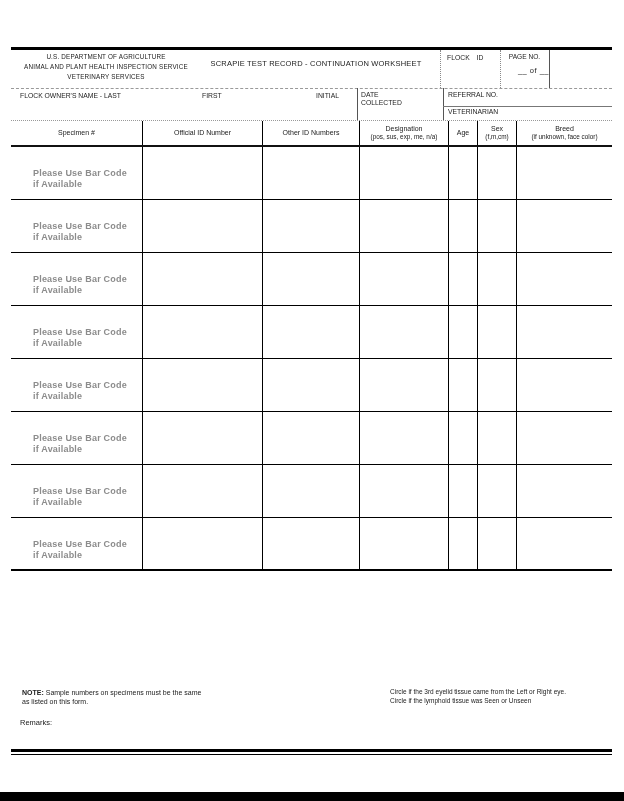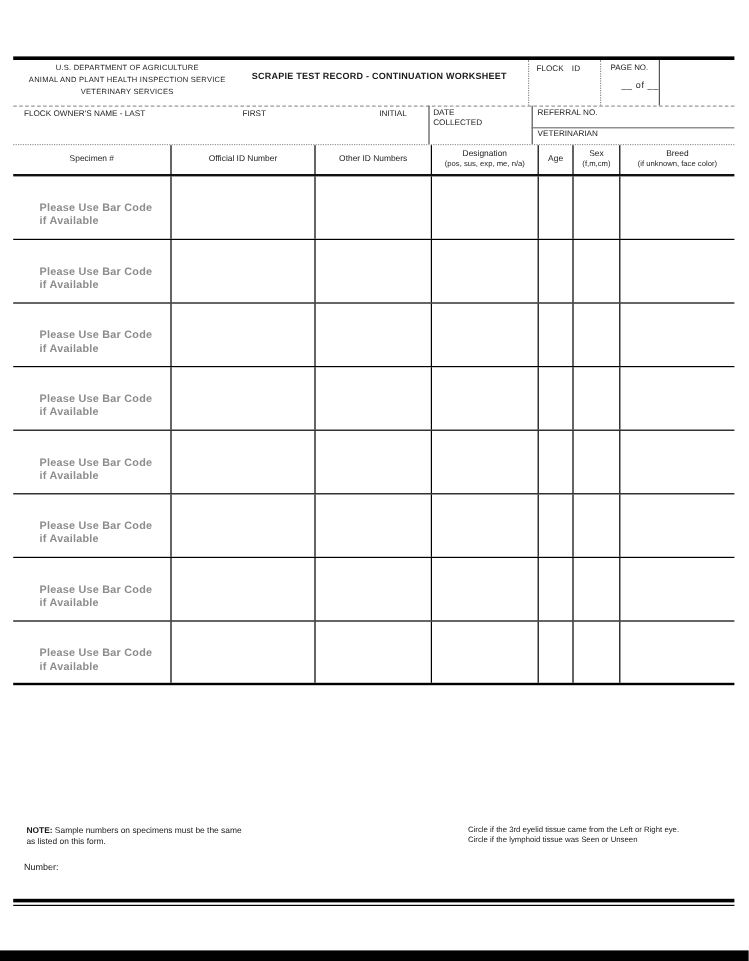--- a/index.html
+++ b/index.html
@@ -5,21 +5,21 @@
   html,body{margin:0;padding:0;}
   body{
     width:624px;height:801px;position:relative;background:#ffffff;
     font-family:"Liberation Sans","DejaVu Sans",sans-serif;
     color:#1b1b1b;-webkit-font-smoothing:antialiased;
   }
   .abs{position:absolute;}
   
   .top-border{left:11px;top:47px;width:601px;height:3px;background:#000;}
   .agency{left:14px;top:52px;width:184px;text-align:center;font-size:6.3px;line-height:10px;letter-spacing:.2px;}
-  .form-title{left:190px;top:59px;width:252px;text-align:center;font-size:7.5px;letter-spacing:.2px;font-weight:bold;}
+  .form-title{left:190px;top:59px;width:252px;text-align:center;font-size:7.5px;letter-spacing:.2px;}
   .vline{border-left:1px solid #555;}
   .vdot{border-left:1px dotted #8a8a8a;}
   .v440{left:440px;top:50px;height:38px;}
   .v500{left:500px;top:50px;height:38px;}
   .v549{left:549px;top:50px;height:38px;}
   .flock-id{left:447px;top:54px;font-size:6.8px;word-spacing:5px;}
   .pageno{left:500px;top:53px;width:49px;text-align:center;font-size:6.6px;}
   .pageof{left:500px;top:66px;width:49px;text-align:right;font-size:7.5px;letter-spacing:.5px;}
   .hdash{border-top:1px dashed #999;height:0;}
   .d88{left:11px;top:88px;width:601px;}
@@ -238,15 +238,15 @@
     <div class="cell"></div>
     <div class="cell"></div>
     <div class="cell"></div>
     <div class="cell"></div>
   </div>
 </div>
 </div>
 
 <div class="abs note"><b>NOTE:</b><span> Sample numbers on specimens must be the same as listed on this form.</span></div>
 <div class="abs circle-note">Circle if the 3rd eyelid tissue came from the Left or Right eye.  Circle if the lymphoid tissue was Seen or Unseen</div>
-<div class="abs remarks">Number:</div>
+<div class="abs remarks">Remarks:</div>
 <div class="abs bottom-border"></div>
 <div class="abs scan-strip"></div>
 
 </body></html>

